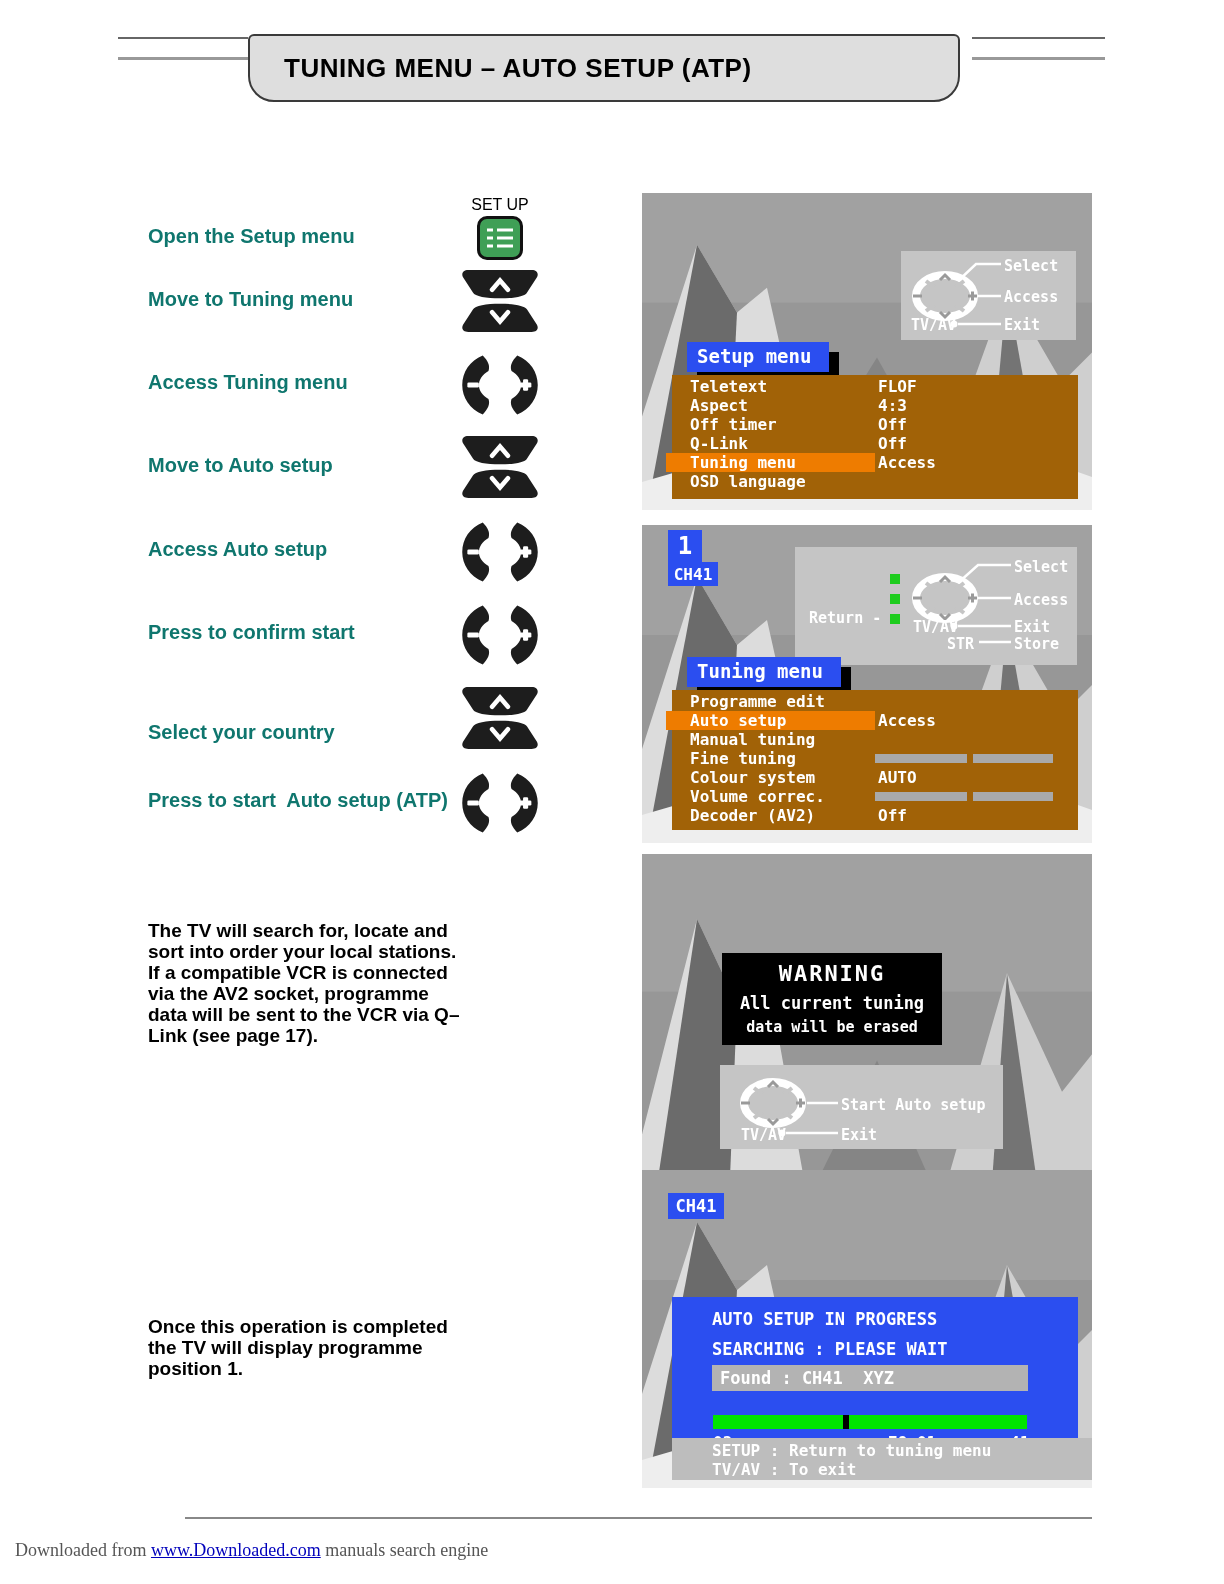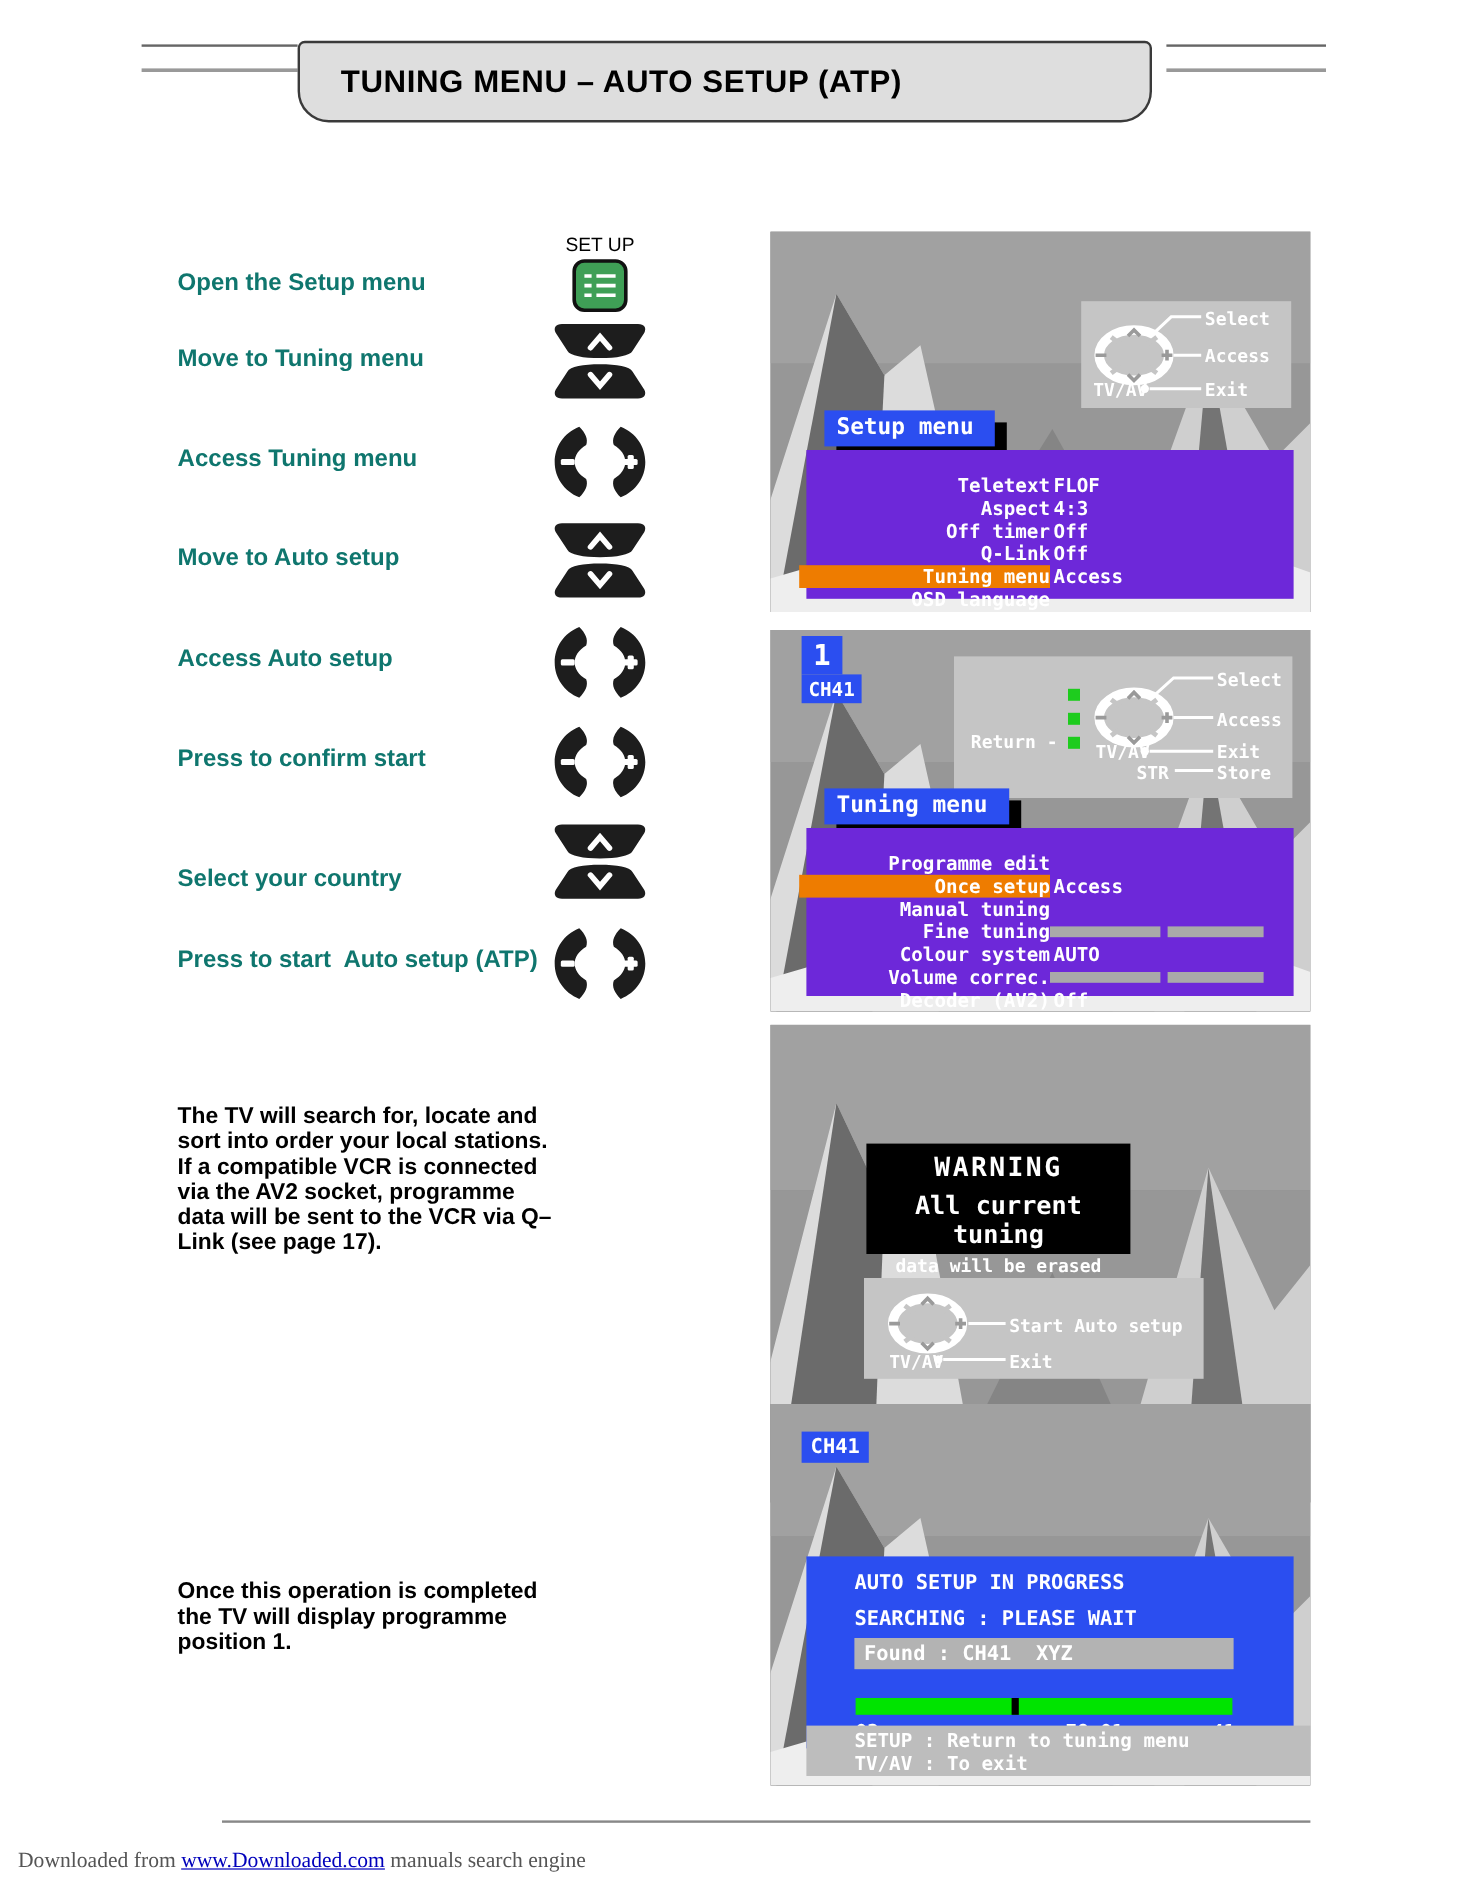--- a/index.html
+++ b/index.html
@@ -20,21 +20,21 @@
   .note{position:absolute;left:148px;width:320px;font-size:19px;line-height:21px;font-weight:bold;color:#000;}
   
   .screen{position:absolute;left:642px;width:450px;overflow:hidden;background:#8f8f8f;}
   .photo{position:absolute;left:0;top:0;width:100%;height:100%;}
   .osd{font-family:"DejaVu Sans Mono", monospace;font-weight:bold;}
   .navbox{position:absolute;background:#c5c5c5;}
   .nl{position:absolute;color:#fff;font-family:"DejaVu Sans Mono", monospace;font-weight:bold;
       font-size:15px;white-space:pre;}
   .menu-title{position:absolute;background:#2b4ef0;color:#fff;font-family:"DejaVu Sans Mono", monospace;
       font-weight:bold;font-size:19px;padding:3px 18px 5px 10px;box-shadow:10px 10px 0 #000;white-space:pre;}
-  .menu-body{position:absolute;background:#6d28d9;box-sizing:border-box;padding-top:20px;text-align:right;}
+  .menu-body{position:absolute;background:#a16207;box-sizing:border-box;padding-top:2px;}
   .mrow{position:relative;height:19px;display:flex;align-items:center;}
   .mname{display:inline-block;width:203px;padding-left:18px;box-sizing:border-box;color:#fff;
       font-family:"DejaVu Sans Mono", monospace;font-weight:bold;font-size:16px;white-space:pre;}
   .mname.hl{background:#ee7c00;margin-left:-6px;padding-left:24px;width:209px;}
   .mval{color:#fff;font-family:"DejaVu Sans Mono", monospace;font-weight:bold;font-size:16px;
       padding-left:3px;white-space:pre;}
   .gbar{display:inline-block;height:9px;background:#a9a9a9;vertical-align:middle;margin-right:6px;}
   .badge{position:absolute;background:#2b4ef0;color:#fff;font-family:"DejaVu Sans Mono", monospace;
       font-weight:bold;display:flex;align-items:center;justify-content:center;}
   .warnbox{position:absolute;background:#000;color:#fff;text-align:center;}
@@ -255,21 +255,21 @@
       <span class="nl" style="left:118px;top:71px;">TV/AV</span>
       <span class="nl" style="left:152px;top:88px;">STR</span>
     </div>
     <div class="menu-title" style="left:45px;top:132px;">Tuning menu</div>
     <div class="menu-body" style="left:30px;top:165px;width:406px;height:140px;">
       <div class="mrow">
           <span class="mname">Programme edit</span>
           <span class="mval"></span>
         </div>
       <div class="mrow">
-          <span class="mname hl">Once setup</span>
+          <span class="mname hl">Auto setup</span>
           <span class="mval">Access</span>
         </div>
       <div class="mrow">
           <span class="mname">Manual tuning</span>
           <span class="mval"></span>
         </div>
       <div class="mrow">
           <span class="mname">Fine tuning</span>
           <span class="gbar" style="width:92px;"></span>
           <span class="gbar" style="width:80px;"></span>
@@ -296,21 +296,21 @@
         <rect width="450" height="110" fill="#a1a1a1"></rect>
       <polygon points="-30,318 55,52 95,120 125,95 175,318" fill="#dcdcdc"></polygon>
         <polygon points="55,52 95,120 85,318 5,318" fill="#6b6b6b"></polygon>
       <polygon points="140,318 235,165 320,318" fill="#858585"></polygon>
       <polygon points="285,318 365,95 420,190 450,160 450,318" fill="#cfcfcf"></polygon>
         <polygon points="365,95 345,318 405,318" fill="#747474"></polygon>
       <polygon points="0,318 0,290 120,255 260,295 380,260 450,285 450,318" fill="#eeeeee"></polygon>
     </svg>
     <div class="warnbox osd" style="left:80px;top:99px;width:220px;height:92px;">
       <div style="font-size:22px;margin-top:8px;letter-spacing:2px;">WARNING</div>
-      <div style="font-size:21px;margin-top:7px;">All current tuning</div>
+      <div style="font-size:17px;margin-top:7px;">All current tuning</div>
       <div style="font-size:15px;margin-top:5px;">data will be erased</div>
     </div>
     <div class="navbox" style="left:78px;top:211px;width:283px;height:84px;">
       <svg width="283" height="84" viewBox="0 0 283 84" style="position:absolute;left:0;top:0;">
         <ellipse cx="53" cy="38" rx="29" ry="21" fill="none" stroke="#fff" stroke-width="8"></ellipse>
         <line x1="34" y1="23" x2="42" y2="29" stroke="#c5c5c5" stroke-width="4"></line>
           <line x1="64" y1="29" x2="72" y2="23" stroke="#c5c5c5" stroke-width="4"></line>
         <line x1="34" y1="53" x2="42" y2="47" stroke="#c5c5c5" stroke-width="4"></line>
           <line x1="64" y1="47" x2="72" y2="53" stroke="#c5c5c5" stroke-width="4"></line>
         <polyline points="48,22 53,17 58,22" stroke="#9a9a9a" stroke-width="3" fill="none"></polyline>

